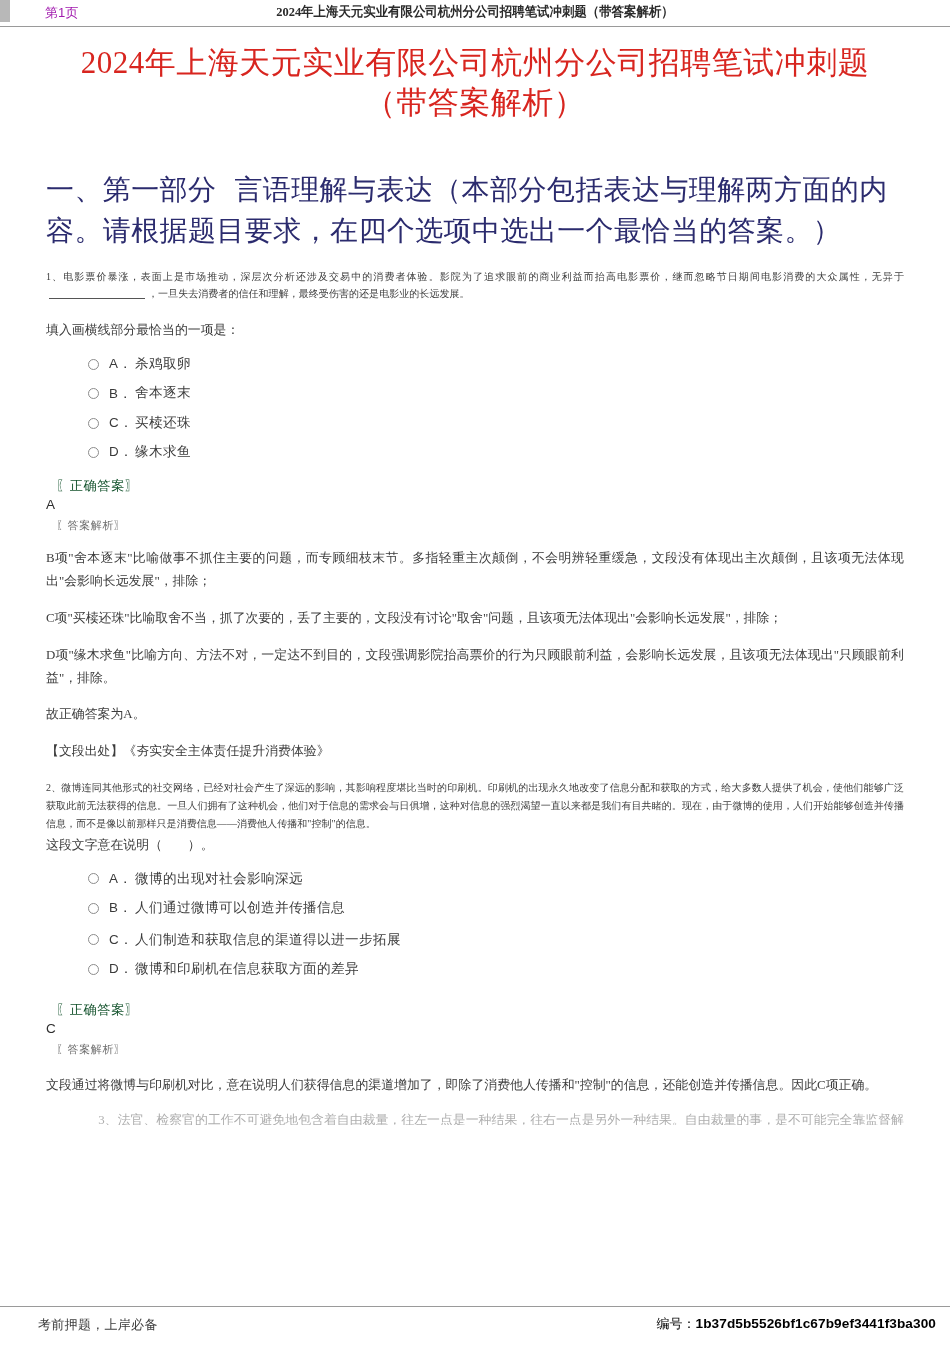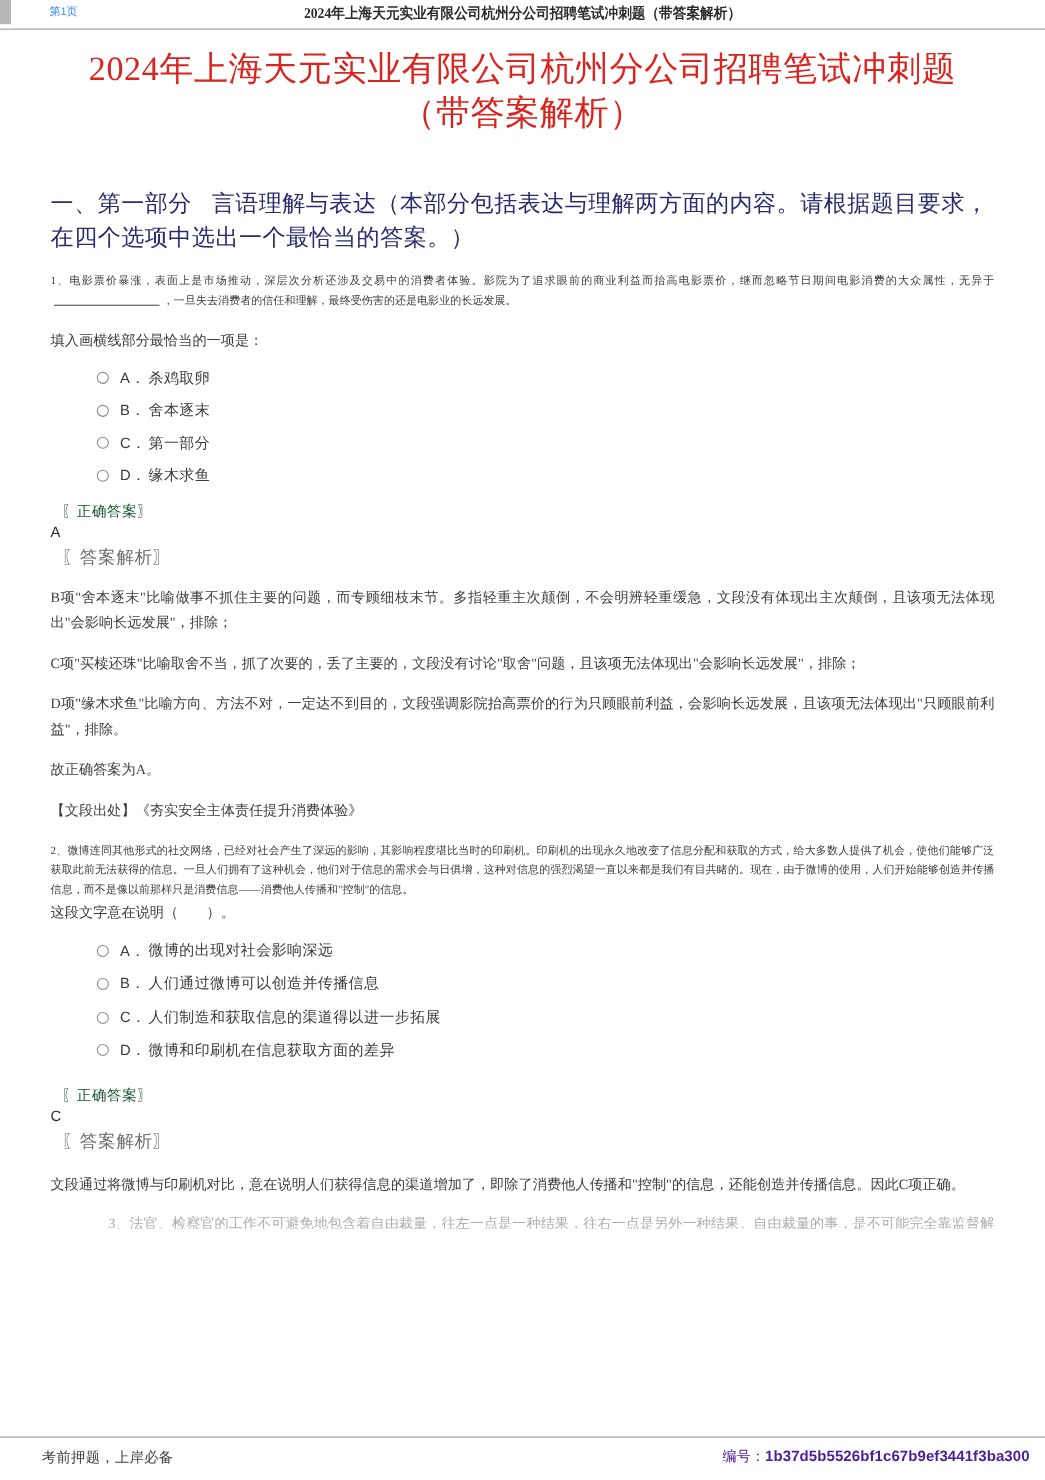--- a/index.html
+++ b/index.html
@@ -34,22 +34,22 @@
     top: 0;
     width: 950px;
     height: 27px;
     border-bottom: 1px solid #9a9a9a;
     box-sizing: border-box;
   }
   .running-header .page-no {
     position: absolute;
     left: 45px;
     top: 4px;
-    font-size: 10px;
-    color: #3b82f6;
+    font-size: 13px;
+    color: #a21caf;
     font-family: "Liberation Sans", sans-serif;
     letter-spacing: 0px;
   }
   .running-header .hdr-title {
     position: absolute;
     left: 0;
     right: 0;
     top: 3px;
     text-align: center;
     font-size: 13.5px;
@@ -86,21 +86,21 @@
     font-size: 13.6px;
     line-height: 1.72;
     color: #3c3c3c;
     text-align: justify;
     letter-spacing: 0.1px;
   }
 
   
   .section-head {
     margin: 48px 46px 0 46px;
-    font-size: 21px;
+    font-size: 28px;
     line-height: 1.45;
     color: #2b2b6e;
     letter-spacing: 0.4px;
   }
   .section-head .sec-gap { display: inline-block; width: 18px; }
 
   
   .q-block { margin: 0 46px; }
 
   .q-stem {
@@ -165,21 +165,21 @@
   .ans-value {
     margin-top: 2px;
     font-family: "Liberation Sans", sans-serif;
     font-size: 13.5px;
     color: #2e2e2e;
     letter-spacing: 0.5px;
   }
   .ana-label {
     margin-top: 6px;
     margin-left: 10px;
-    font-size: 16px;
+    font-size: 11px;
     color: #6d6d6d;
     letter-spacing: 0.6px;
   }
   .ana-para {
     margin-top: 14px;
     font-size: 12.9px;
     line-height: 1.78;
     color: #3c3c3c;
     text-align: justify;
   }
@@ -214,21 +214,21 @@
     font-size: 13px;
     color: #3c3c3c;
     letter-spacing: 0.3px;
     text-align: right;
   }
   .footer .f-right {
     position: absolute;
     right: 14px;
     top: 8px;
     font-size: 13px;
-    color: #4c1d95;
+    color: #000000;
   }
   .footer .f-right .f-id {
     font-family: "Liberation Sans", sans-serif;
     font-weight: bold;
     font-size: 13.6px;
     letter-spacing: 0.1px;
   }
 </style>
 </head>
 <body>
@@ -262,21 +262,21 @@
         <span class="opt-text">杀鸡取卵</span>
       </div>
       <div class="opt-row">
         <span class="opt-radio"></span>
         <span class="opt-letter">B．</span>
         <span class="opt-text">舍本逐末</span>
       </div>
       <div class="opt-row">
         <span class="opt-radio"></span>
         <span class="opt-letter">C．</span>
-        <span class="opt-text">第一部分</span>
+        <span class="opt-text">买椟还珠</span>
       </div>
       <div class="opt-row">
         <span class="opt-radio"></span>
         <span class="opt-letter">D．</span>
         <span class="opt-text">缘木求鱼</span>
       </div>
     </div>
 
     <div class="ans-label">〖正确答案〗</div>
     <div class="ans-value">A</div>

